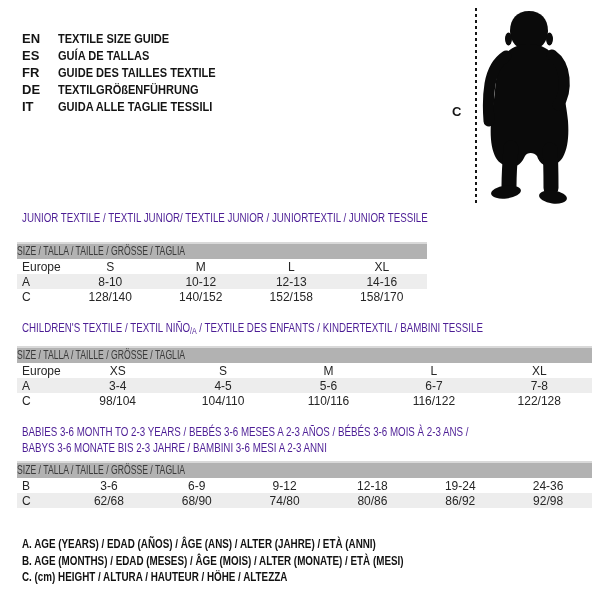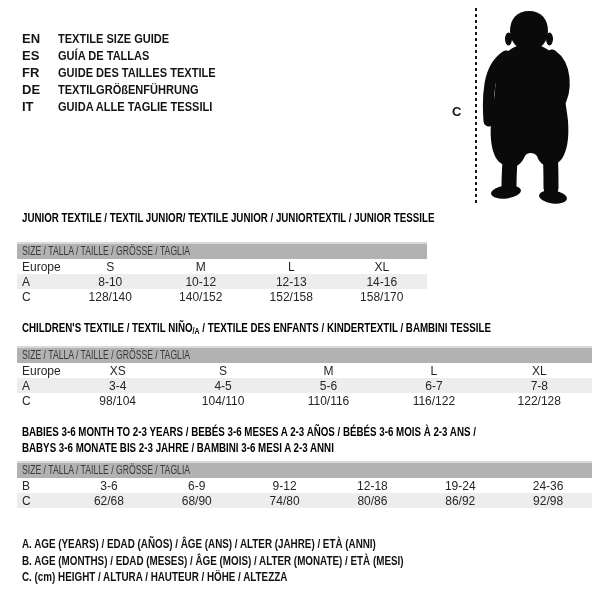--- a/index.html
+++ b/index.html
@@ -19,33 +19,33 @@
   .lang-row{height:17px;line-height:17px;white-space:nowrap;}
   .lang-code{display:inline-block;width:36px;margin-top:18px;}
 
   
   .measure-line{position:absolute;left:475px;top:8px;width:2px;height:198px;
     background-image:repeating-linear-gradient(to bottom,#161616 0 3px,transparent 3px 6px);}
   .c-label{position:absolute;left:452px;top:104px;font-size:13px;font-weight:bold;color:#141414;}
   .figure-svg{position:absolute;left:479px;top:8px;width:114px;height:202px;}
 
   
-  .sec-title{position:absolute;font-size:12.5px;font-weight:bold;color:#000000;line-height:15px;}
+  .sec-title{position:absolute;font-size:12.5px;font-weight:normal;color:#4c1d95;line-height:15px;}
   .title-1{left:22px;top:211px;}
   .title-2{left:22px;top:321px;}
   .title-3{left:22px;top:424px;line-height:16px;}
   .sub{font-size:9px;vertical-align:-2px;}
 
   
   .sizetable{position:absolute;font-size:12px;color:#262626;}
   .table-1{left:17px;top:242px;width:410px;}
   .table-2{left:17px;top:346px;width:575px;}
   .table-3{left:17px;top:461px;width:575px;}
   .thead{height:15px;line-height:15px;background:#b2b2b2;border-top:2px solid #d9d9d9;
-    padding-left:5px;color:#3a3a3a;font-size:12px;}
+    color:#3a3a3a;font-size:12px;}
   .trow{display:grid;height:15px;line-height:16px;}
   .trow.alt{background:#ededed;}
   .cols4{grid-template-columns:48px repeat(4,1fr);}
   .cols5{grid-template-columns:48px repeat(5,1fr);}
   .cols6{grid-template-columns:48px repeat(6,1fr);}
   .rlabel{padding-left:5px;text-align:left;}
   .cell{text-align:center;}
 
   
   .notes{position:absolute;left:22px;top:536px;font-size:12px;font-weight:bold;color:#111;}

